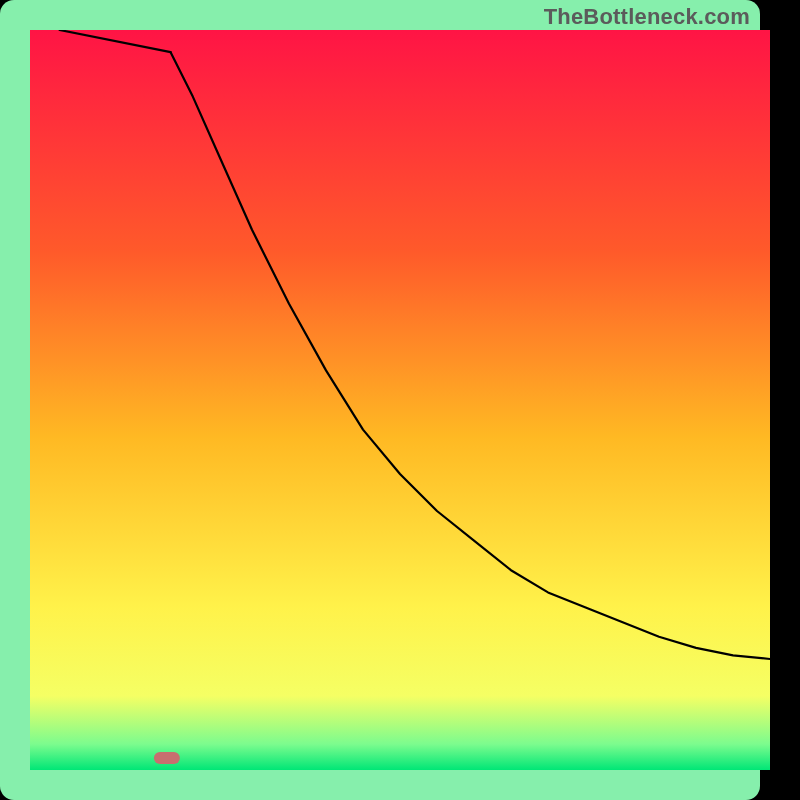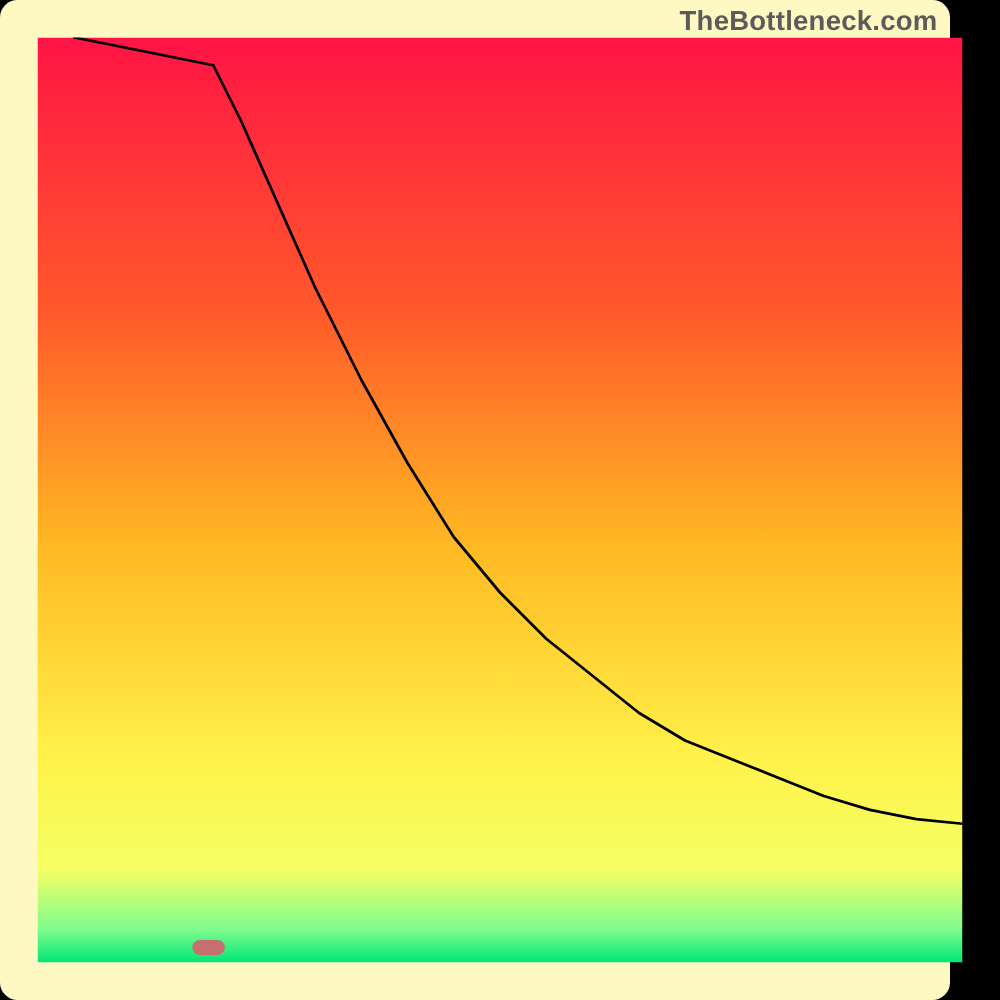--- a/index.html
+++ b/index.html
@@ -8,21 +8,21 @@
     background: #000;
     width: 800px;
     height: 800px;
     overflow: hidden;
     font-family: Arial, Helvetica, sans-serif;
   }
   .outer {
     position: relative;
     width: 760px;
     height: 800px;
-    background: #fef9c3;
+    background: #86efac;
     border-radius: 14px;
   }
   .plot {
     position: absolute;
     left: 30px;
     top: 30px;
     width: 740px;
     height: 740px;
   }
   .plot svg {

